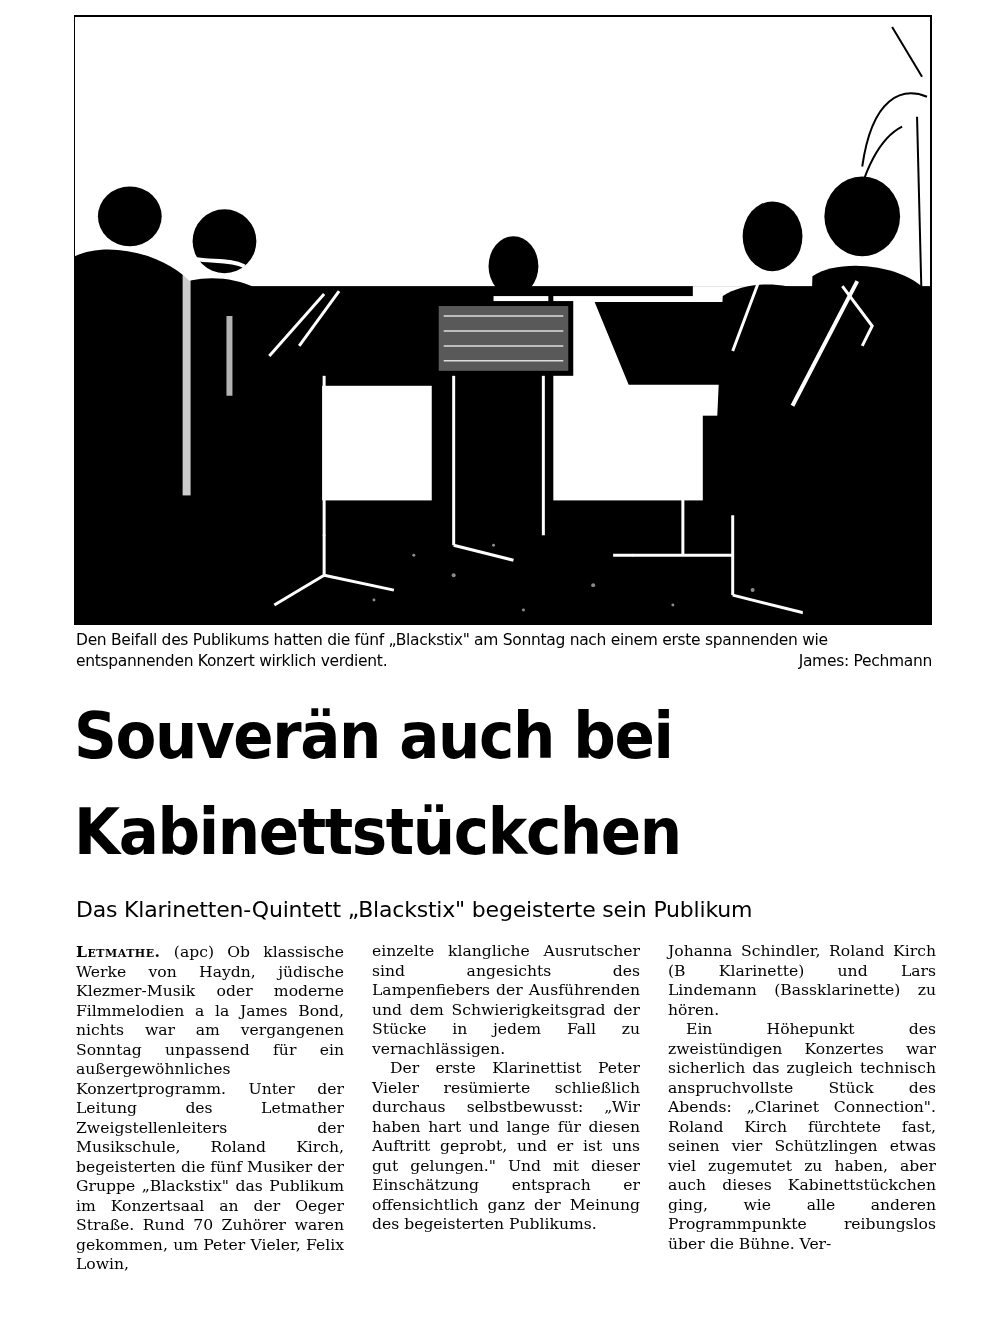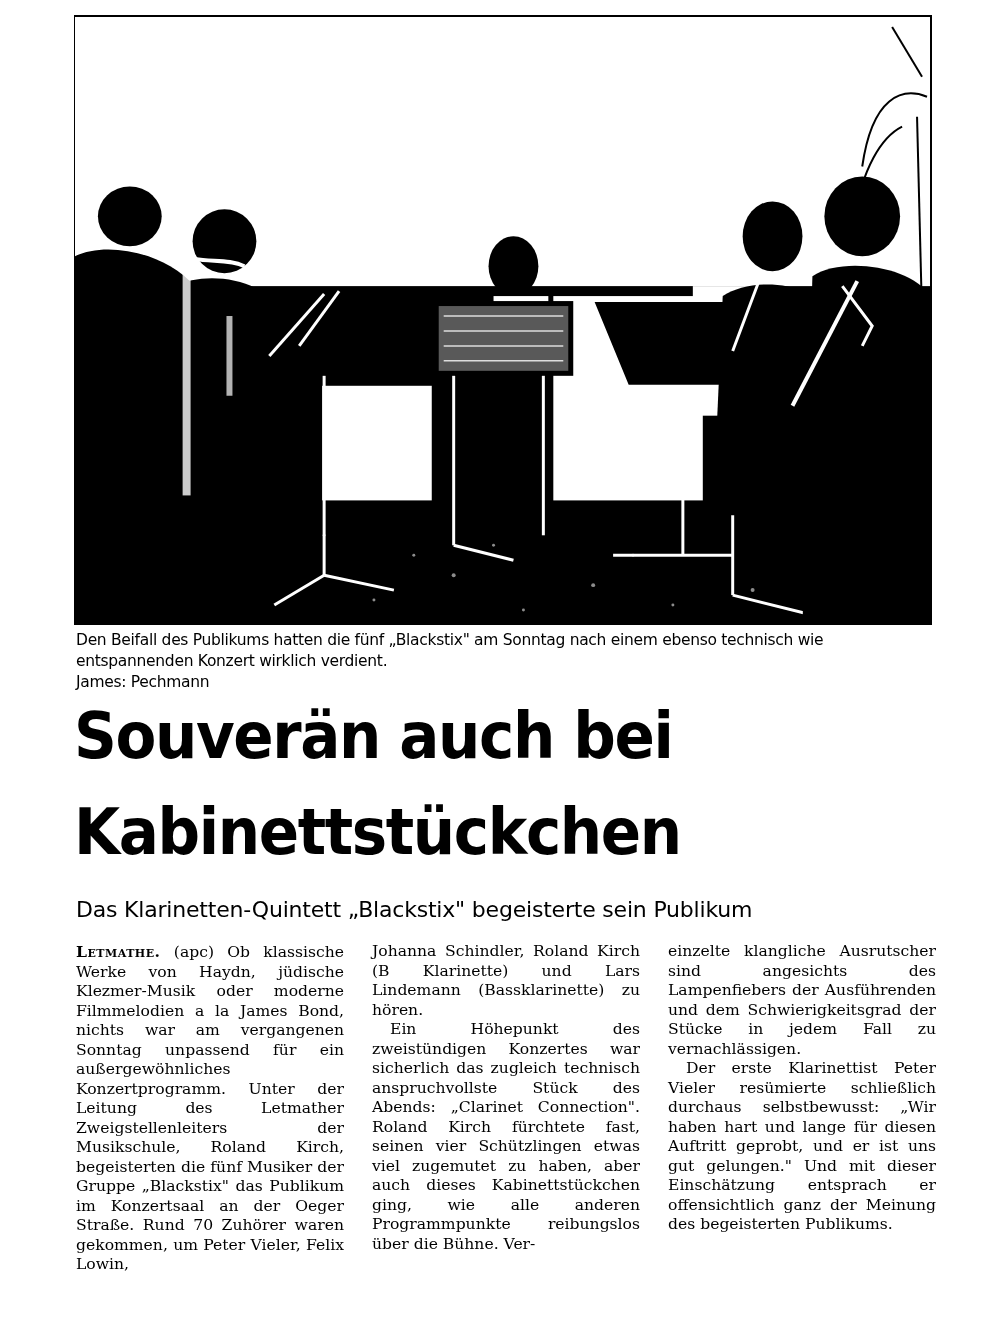--- a/index.html
+++ b/index.html
@@ -8,21 +8,21 @@
     position: absolute; left: 74px; top: 15px; width: 858px; height: 610px;
     border-top: 2px solid #000; border-right: 2px solid #000; border-left: 1px solid #000;
     box-sizing: border-box; background: #fff; overflow: hidden;
   }
   .photo svg { display: block; width: 100%; height: 100%; }
   .caption {
     position: absolute; left: 76px; top: 630px; width: 856px;
     font-family: "DejaVu Sans", sans-serif; font-size: 15.5px; line-height: 21px;
     letter-spacing: -0.3px;
   }
-  .caption .line2 { display: flex; justify-content: space-between; flex-direction: column; }
+  .caption .line2 { display: flex; justify-content: space-between; }
   .headline {
     position: absolute; left: 74px; top: 688px; width: 860px;
     font-family: "DejaVu Sans", sans-serif; font-weight: bold; font-size: 64px;
     line-height: 96px; letter-spacing: -1.5px; transform: scaleX(0.93); transform-origin: left top;
   }
   .subhead {
     position: absolute; left: 76px; top: 895px; width: 860px;
     font-family: "DejaVu Sans", sans-serif; font-size: 22px; line-height: 30px; letter-spacing: -0.2px;
   }
   .columns {
@@ -132,39 +132,39 @@
     <g>
       <ellipse cx="790" cy="200" rx="38" ry="40" fill="#000"></ellipse>
       <path d="M740 260 C770 240, 840 250, 858 280 L858 610 L730 610 Z" fill="#000"></path>
       <line x1="785" y1="265" x2="720" y2="390" stroke="#fff" stroke-width="4"></line>
       <path d="M770 270 L800 310 L790 330" stroke="#fff" stroke-width="3" fill="none"></path>
     </g>
   </svg>
 </div>
 
 <div class="caption">
-  <div>Den Beifall des Publikums hatten die fünf „Blackstix" am Sonntag nach einem ebenso technisch wie</div>
+  <div>Den Beifall des Publikums hatten die fünf „Blackstix" am Sonntag nach einem erste spannenden wie</div>
   <div class="line2">
     <span>entspannenden Konzert wirklich verdient.</span>
     <span>James: Pechmann</span>
   </div>
 </div>
 
 <h1 class="headline" style="margin:0;">
   <div>Souverän auch bei</div>
   <div>Kabinettstückchen</div>
 </h1>
 
 <div class="subhead">Das Klarinetten-Quintett „Blackstix" begeisterte sein Publikum</div>
 
 <div class="columns">
   <div class="col">
     <p><span class="dateline">Letmathe.</span> <span>(apc) Ob klassische Werke von Haydn, jüdische Klezmer-Musik oder moderne Filmmelodien a la James Bond, nichts war am vergangenen Sonntag unpassend für ein außergewöhnliches Konzertprogramm. Unter der Leitung des Letmather Zweigstellenleiters der Musikschule, Roland Kirch, begeisterten die fünf Musiker der Gruppe „Blackstix" das Publikum im Konzertsaal an der Oeger Straße. Rund 70 Zuhörer waren gekommen, um Peter Vieler, Felix Lowin,</span></p>
   </div>
   <div class="col">
+    <p>einzelte klangliche Ausrutscher sind angesichts des Lampenfiebers der Ausführenden und dem Schwierigkeitsgrad der Stücke in jedem Fall zu vernachlässigen.</p>
+    <p class="indent">Der erste Klarinettist Peter Vieler resümierte schließlich durchaus selbstbewusst: „Wir haben hart und lange für diesen Auftritt geprobt, und er ist uns gut gelungen." Und mit dieser Einschätzung entsprach er offensichtlich ganz der Meinung des begeisterten Publikums.</p>
+  </div>
+  <div class="col">
     <p>Johanna Schindler, Roland Kirch (B Klarinette) und Lars Lindemann (Bassklarinette) zu hören.</p>
     <p class="indent">Ein Höhepunkt des zweistündigen Konzertes war sicherlich das zugleich technisch anspruchvollste Stück des Abends: „Clarinet Connection". Roland Kirch fürchtete fast, seinen vier Schützlingen etwas viel zugemutet zu haben, aber auch dieses Kabinettstückchen ging, wie alle anderen Programmpunkte reibungslos über die Bühne. Ver-</p>
-  </div>
-  <div class="col">
-    <p>einzelte klangliche Ausrutscher sind angesichts des Lampenfiebers der Ausführenden und dem Schwierigkeitsgrad der Stücke in jedem Fall zu vernachlässigen.</p>
-    <p class="indent">Der erste Klarinettist Peter Vieler resümierte schließlich durchaus selbstbewusst: „Wir haben hart und lange für diesen Auftritt geprobt, und er ist uns gut gelungen." Und mit dieser Einschätzung entsprach er offensichtlich ganz der Meinung des begeisterten Publikums.</p>
   </div>
 </div>
 
 </body></html>

